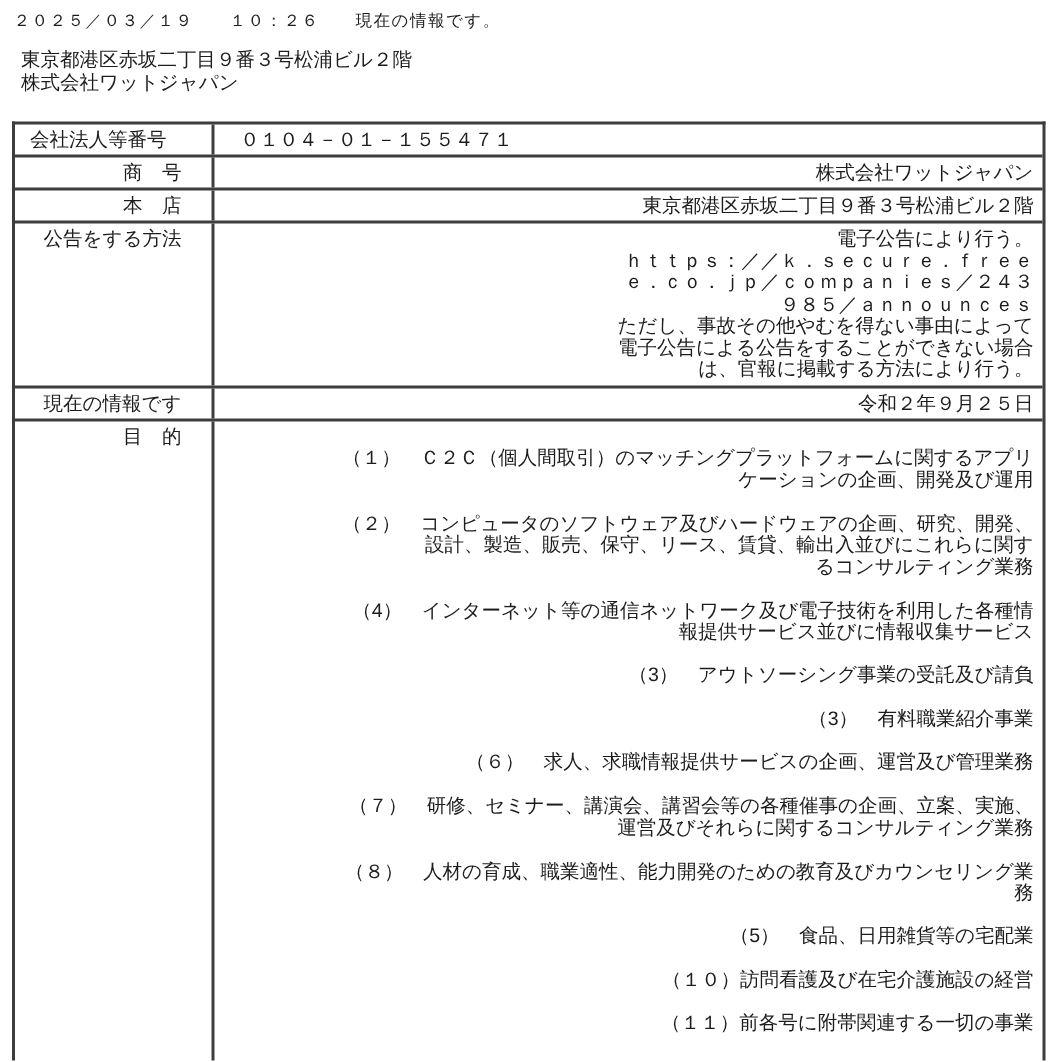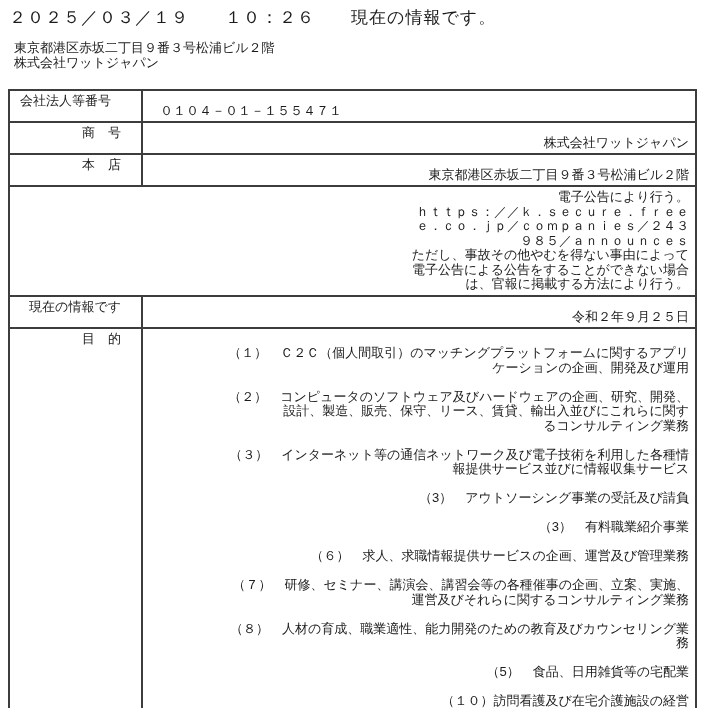--- a/index.html
+++ b/index.html
@@ -4,40 +4,40 @@
 <style>
   * { margin:0; padding:0; box-sizing:border-box; }
   html,body { width:708px; height:708px; overflow:hidden; background:#ffffff; }
   body {
     font-family:"Liberation Sans","DejaVu Sans",sans-serif;
     color:#1c1c1c;
     font-size:13px;
     padding:6px 0 0 8px;
   }
   .doc-header { margin-left:1px; }
-  .timestamp { font-size:17px; letter-spacing:1px; white-space:pre; }
+  .timestamp { font-size:11px; letter-spacing:1px; white-space:pre; }
   .addr-block { margin:11px 0 0 5px; line-height:15px; }
   .reg-table {
     margin-top:19px;
     width:689px;
     border:2px solid #3d3d3d;
     border-bottom:none;
   }
   .t-row { display:flex; }
   .t-row + .t-row { border-top:2px solid #3d3d3d;text-align:right; }
   .t-label {
     width:133px; min-width:133px;
     border-right:2px solid #3d3d3d;
     padding:2px 20px 2px 10px;
     line-height:16px;
     white-space:pre-line;
   }
   .t-value {
     flex:1;
-    padding:12px 6px 2px 17px;
+    padding:2px 6px 2px 17px;
     line-height:16px;
     white-space:pre-line;
   }
   .t-value.dense { line-height:14.5px; padding-top:3px; padding-bottom:3px; }
   .purpose-item {
     padding-left:52px;
     text-indent:-52px;
     white-space:pre-line;
   }
 </style>
@@ -63,20 +63,21 @@
     <div class="t-label">商　号</div>
     <div class="t-value">株式会社ワットジャパン</div>
   </div>
 
   <div class="t-row">
     <div class="t-label">本　店</div>
     <div class="t-value">東京都港区赤坂二丁目９番３号松浦ビル２階</div>
   </div>
 
   <div class="t-row">
+    <div class="t-label">公告をする方法</div>
     <div class="t-value dense">電子公告により行う。
 ｈｔｔｐｓ：／／ｋ．ｓｅｃｕｒｅ．ｆｒｅｅ
 ｅ．ｃｏ．ｊｐ／ｃｏｍｐａｎｉｅｓ／２４３
 ９８５／ａｎｎｏｕｎｃｅｓ
 ただし、事故その他やむを得ない事由によって
 電子公告による公告をすることができない場合
 は、官報に掲載する方法により行う。</div>
   </div>
 
   <div class="t-row">
@@ -85,21 +86,21 @@
   </div>
 
   <div class="t-row">
     <div class="t-label">目　的</div>
     <div class="t-value dense">
       <div class="purpose-item">（１）　Ｃ２Ｃ（個人間取引）のマッチングプラットフォームに関するアプリ
 ケーションの企画、開発及び運用</div>
       <div class="purpose-item">（２）　コンピュータのソフトウェア及びハードウェアの企画、研究、開発、
 設計、製造、販売、保守、リース、賃貸、輸出入並びにこれらに関す
 るコンサルティング業務</div>
-      <div class="purpose-item">（３）　インターネット等の通信ネットワーク及び電子技術を利用した各種情
+      <div class="purpose-item">（4）　インターネット等の通信ネットワーク及び電子技術を利用した各種情
 報提供サービス並びに情報収集サービス</div>
       <div class="purpose-item">（3）　アウトソーシング事業の受託及び請負</div>
       <div class="purpose-item">（3）　有料職業紹介事業</div>
       <div class="purpose-item">（６）　求人、求職情報提供サービスの企画、運営及び管理業務</div>
       <div class="purpose-item">（７）　研修、セミナー、講演会、講習会等の各種催事の企画、立案、実施、
 運営及びそれらに関するコンサルティング業務</div>
       <div class="purpose-item">（８）　人材の育成、職業適性、能力開発のための教育及びカウンセリング業
 務</div>
       <div class="purpose-item">（5）　食品、日用雑貨等の宅配業</div>
       <div class="purpose-item">（１０）訪問看護及び在宅介護施設の経営</div>

